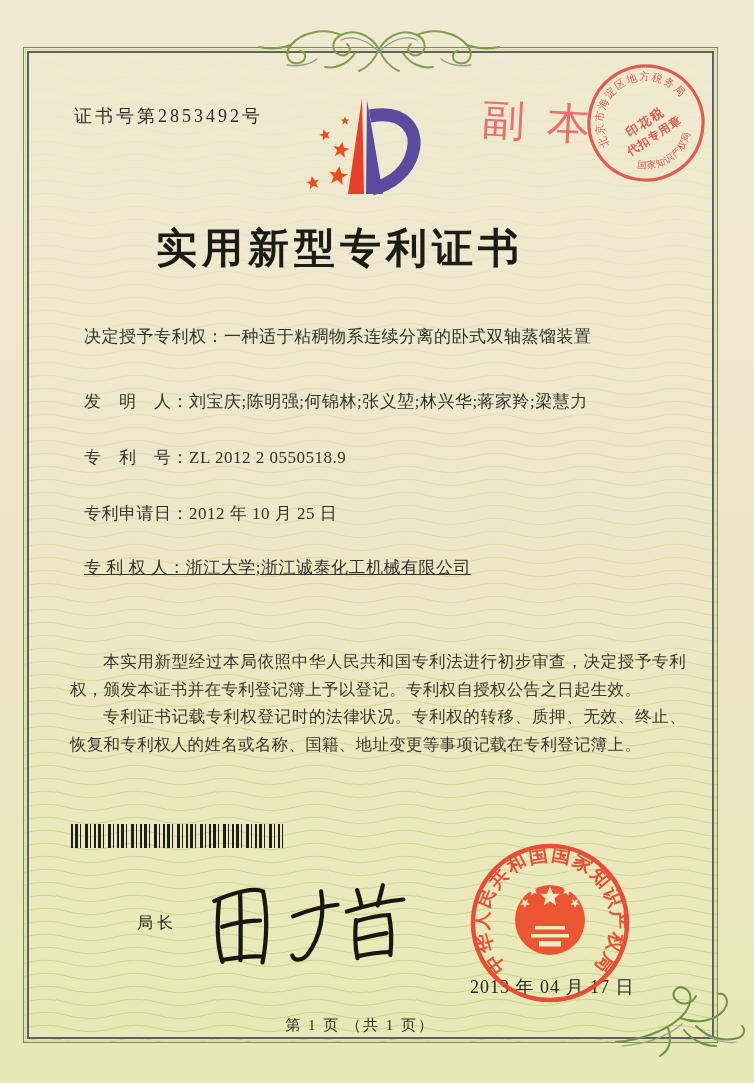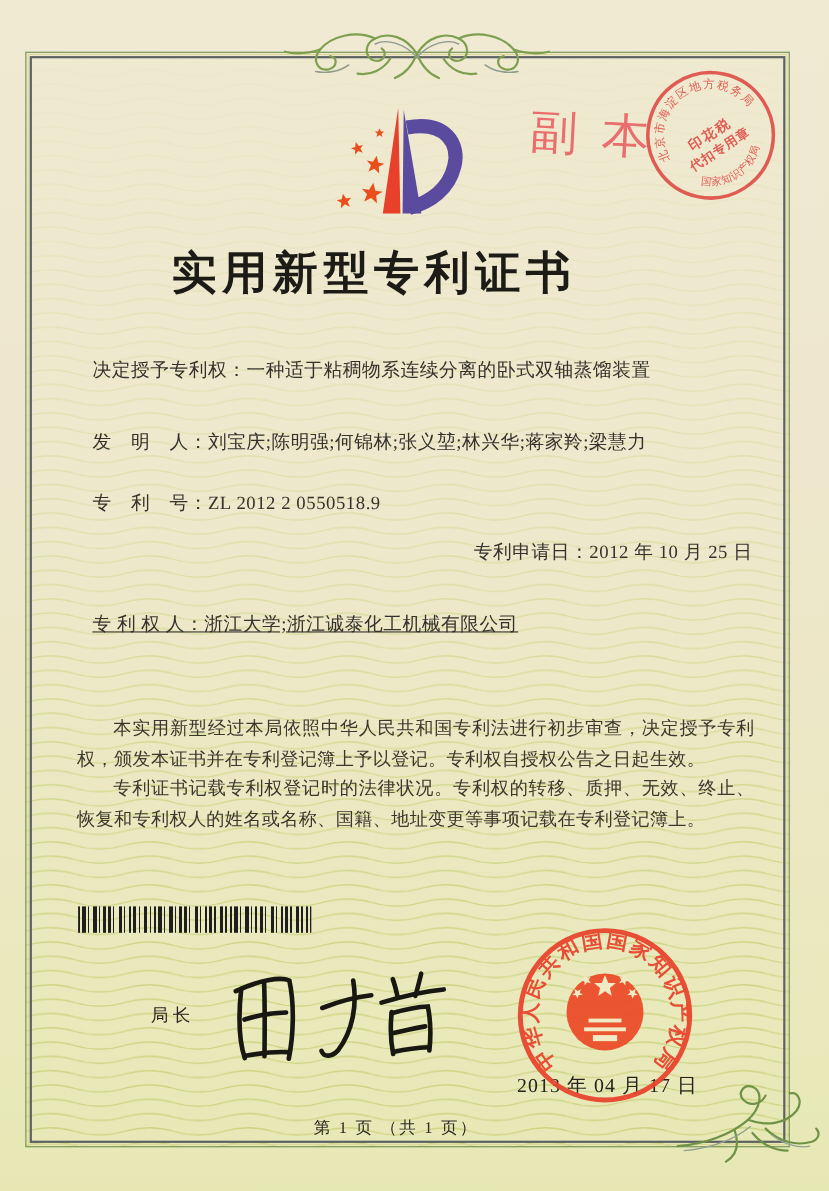--- a/index.html
+++ b/index.html
@@ -33,21 +33,21 @@
     transform:rotate(3deg); z-index:4; font-weight:500;
   }
   .tax-stamp{ left:583px; top:60px; z-index:4; }
   .logo{ left:296px; top:94px; z-index:2; }
   .doc-title{
     left:0; top:221px; width:680px; text-align:center;
     font-size:41px; font-weight:700; letter-spacing:5px; color:#1c1b16;
   }
   .field-row{ left:84px; width:600px; font-size:17px; color:#33312a; letter-spacing:.5px; }
   .row-0{ top:325px; } .row-1{ top:390px; } .row-2{ top:446px; }
-  .row-3{ top:490px;text-align:right; } .row-4{ top:556px;text-decoration:underline; } .row-5{ top:613px; }
+  .row-3{ top:502px; } .row-4{ top:556px;text-decoration:underline; } .row-5{ top:613px; }
   .body-text{
     left:70px; top:648px; width:616px; font-size:16.5px; line-height:27.5px;
     text-align:justify; color:#3a372c; letter-spacing:.3px;
   }
   .body-text p{ text-indent:2em; }
   .barcode{
     left:71px; top:824px; width:212px; height:24px; z-index:3;
     background:repeating-linear-gradient(90deg,
       #1e1e1c 0 2px, rgba(0,0,0,0) 2px 4px,
       #1e1e1c 4px 7px, rgba(0,0,0,0) 7px 9px,
@@ -113,20 +113,21 @@
       <path d="M4,62 C28,60 52,52 68,38 C80,27 82,12 72,8 C64,5 58,14 64,20 C70,26 80,24 84,16"></path>
       <path d="M68,38 C84,44 102,42 112,30 C118,22 114,12 106,14"></path>
       <path d="M84,46 C96,58 112,62 126,58 C132,56 134,50 130,46"></path>
       <path d="M56,48 C60,60 58,70 48,76 M72,50 C80,60 92,66 104,66"></path>
     </g>
     <g fill="none" stroke="#93a08f" stroke-width="1.2" stroke-linecap="round">
       <path d="M10,66 C34,64 56,56 70,44 M90,52 C100,60 114,64 124,62"></path>
     </g>
   </svg>
 
+  <div class="abs cert-number">证书号第2853492号</div>
 
   <svg class="abs logo" width="155" height="112" viewBox="0 0 155 112">
     <defs>
       <path id="star" d="M0,-10 L2.9,-3.1 L9.5,-3.1 L4.2,1.2 L5.9,8.1 L0,4 L-5.9,8.1 L-4.2,1.2 L-9.5,-3.1 L-2.9,-3.1 Z"></path>
     </defs>
     <path d="M66,4 L52,100 L68,100 Z" fill="#e8402a"></path>
     <path d="M71,6 L70,100 L87,100 Z" fill="#5b4b9e"></path>
     <path d="M74,22 C110,15 122,38 117,57 C112,78 95,90 76,95" fill="none" stroke="#5b4b9e" stroke-width="13"></path>
     <g fill="#e94e1b">
       <use href="#star" transform="translate(49,27) scale(0.45)"></use>

